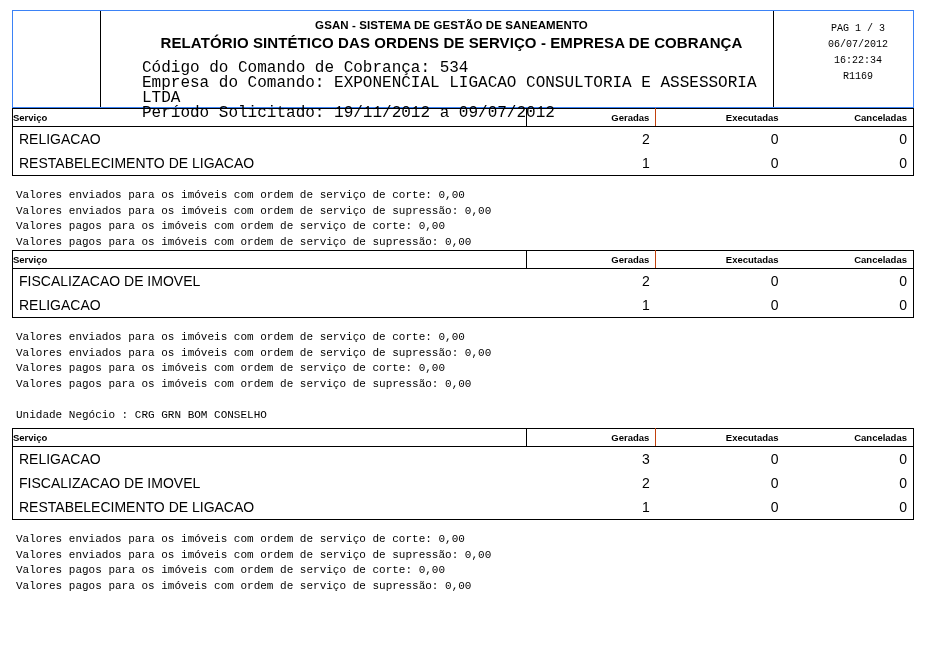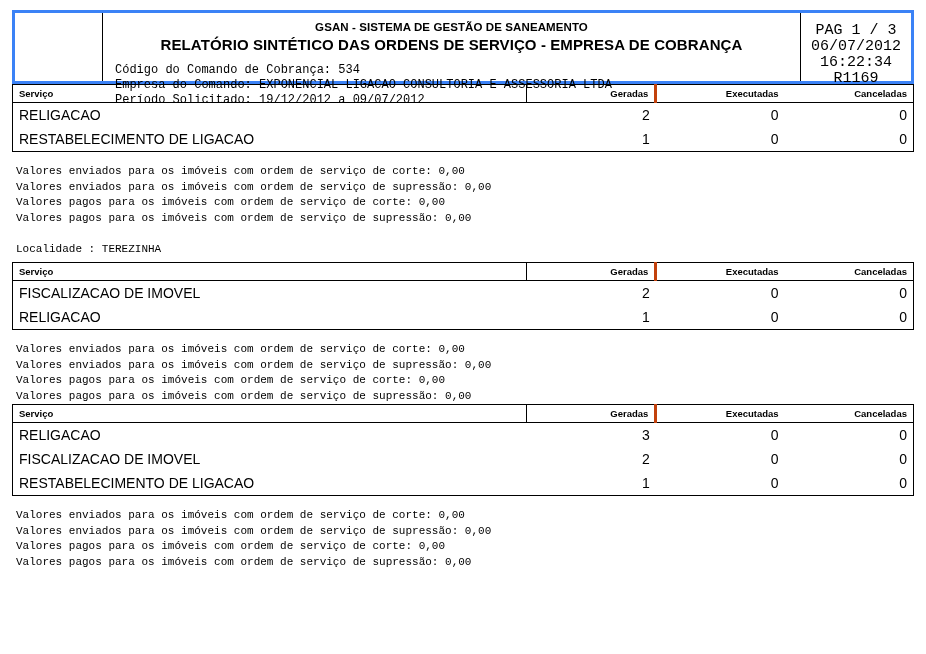--- a/index.html
+++ b/index.html
@@ -18,65 +18,66 @@
     position: relative;
     width: 926px;
     height: 654px;
     padding: 0;
     box-sizing: border-box;
   }
 
   
   .header {
     margin: 10px 12px 0 12px;
-    border: 3px solid #3b82f6;
+    border: 1px solid #3b82f6;
     display: flex;
-    height: 74px;
-    box-sizing: border-box;
+    height: 98px;
+    box-sizing: border-box;
+    gap: 29px;
   }
   .header-left {
     width: 88px;
     border-right: 1px solid #000;
     box-sizing: border-box;
   }
   .header-center {
     flex: 1;
     border-right: 1px solid #000;
     box-sizing: border-box;
     padding: 8px 10px 4px 10px;
     display: flex;
     flex-direction: column;
   }
   .header-right {
     width: 110px;
     box-sizing: border-box;
     padding: 10px 6px;
     text-align: center;
     font-family: "Liberation Mono", monospace;
-    font-size: 15px;
+    font-size: 10px;
     line-height: 16px;
     color: #000;
   }
   .sys-title {
     text-align: center;
     font-weight: bold;
     font-size: 11.5px;
     letter-spacing: 0.1px;
   }
   .rep-title {
     text-align: center;
     font-weight: bold;
     font-size: 15px;
     margin-top: 3px;
     letter-spacing: 0.1px;
   }
   .hdr-meta {
     margin-top: 10px;
     font-family: "Liberation Mono", monospace;
-    font-size: 12px;
+    font-size: 16px;
     line-height: 15px;
     padding-left: 2px;
   }
 
   
   .section {
     margin: 0 12px;
   }
   .section-label {
     font-family: "Liberation Mono", monospace;
@@ -86,33 +87,33 @@
 
   table.svc {
     width: 100%;
     border-collapse: collapse;
     border: 1px solid #000;
     table-layout: fixed;
   }
   table.svc th {
     font-size: 9.5px;
     font-weight: bold;
-    padding: 3px 6px 3px 6px;
+    padding: 3px 6px 3px 0;
     border-bottom: 1px solid #000;
     text-align: right;
     font-family: "Liberation Sans", sans-serif;
     height: 14px;
     box-sizing: border-box;
   }
   table.svc th.col-svc {
     text-align: left;
     border-right: 1px solid #000;
   }
   table.svc th.col-ger {
-    border-right: 3px solid #c2410c;
+    border-right: 1px solid #c2410c;
   }
   table.svc td {
     font-size: 14px;
     padding: 4px 6px 4px 6px;
     text-align: right;
     font-family: "Liberation Sans", sans-serif;
   }
   table.svc td.col-svc {
     text-align: left;
   }
@@ -129,21 +130,21 @@
 <div class="page">
 
   <div class="header">
     <div class="header-left"></div>
     <div class="header-center">
       <div class="sys-title">GSAN - SISTEMA DE GESTÃO DE SANEAMENTO</div>
       <div class="rep-title">RELATÓRIO SINTÉTICO DAS ORDENS DE SERVIÇO - EMPRESA DE COBRANÇA</div>
       <div class="hdr-meta">
         <div>Código do Comando de Cobrança: 534</div>
         <div>Empresa do Comando: EXPONENCIAL LIGACAO CONSULTORIA E ASSESSORIA LTDA</div>
-        <div>Período Solicitado: 19/12/2012 a 09/07/2012</div>
+        <div>Período Solicitado: 19/11/2012 a 09/07/2012</div>
       </div>
     </div>
     <div class="header-right">
       <div>PAG 1 /  3</div>
       <div>06/07/2012</div>
       <div>16:22:34</div>
       <div>R1169</div>
     </div>
   </div>
 
@@ -180,21 +181,20 @@
           </tbody>
         </table>
         <div class="totals">
           <div>Valores enviados para os imóveis com ordem de serviço de corte:   0,00</div>
           <div>Valores enviados para os imóveis com ordem de serviço de supressão:   0,00</div>
           <div>Valores pagos para os imóveis com ordem de serviço de corte:   0,00</div>
           <div>Valores pagos para os imóveis com ordem de serviço de supressão:   0,00</div>
         </div>
       </div>
       <div class="section">
-        <div class="section-label">Localidade :  TEREZINHA</div>
         <table class="svc">
           <colgroup>
             <col style="width: 57%;">
             <col style="width: 14.4%;">
             <col style="width: 14.3%;">
             <col style="width: 14.3%;">
           </colgroup>
           <thead>
             <tr>
               <th class="col-svc">Serviço</th>
@@ -219,20 +219,21 @@
           </tbody>
         </table>
         <div class="totals">
           <div>Valores enviados para os imóveis com ordem de serviço de corte:   0,00</div>
           <div>Valores enviados para os imóveis com ordem de serviço de supressão:   0,00</div>
           <div>Valores pagos para os imóveis com ordem de serviço de corte:   0,00</div>
           <div>Valores pagos para os imóveis com ordem de serviço de supressão:   0,00</div>
         </div>
       </div>
       <div class="section">
+        <div class="section-label">Unidade Negócio :  CRG GRN BOM CONSELHO</div>
         <table class="svc">
           <colgroup>
             <col style="width: 57%;">
             <col style="width: 14.4%;">
             <col style="width: 14.3%;">
             <col style="width: 14.3%;">
           </colgroup>
           <thead>
             <tr>
               <th class="col-svc">Serviço</th>

